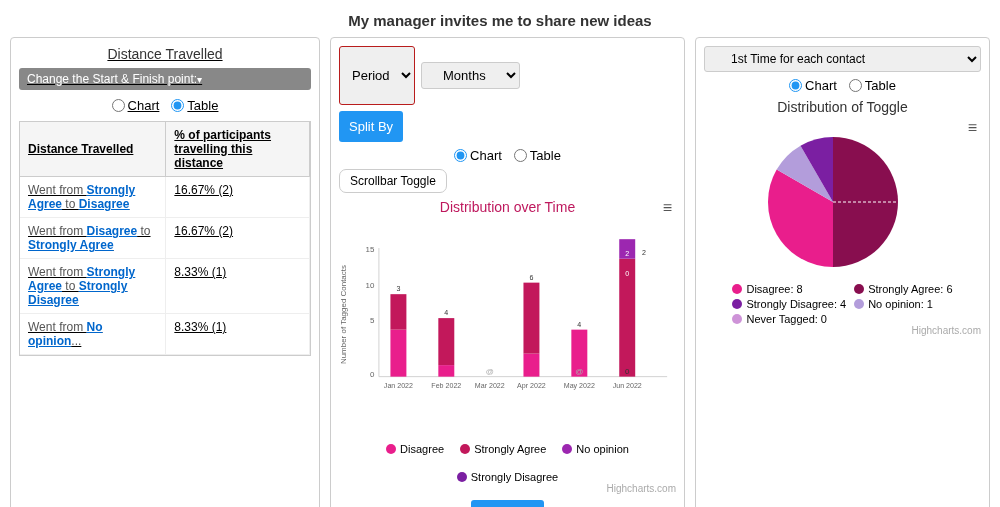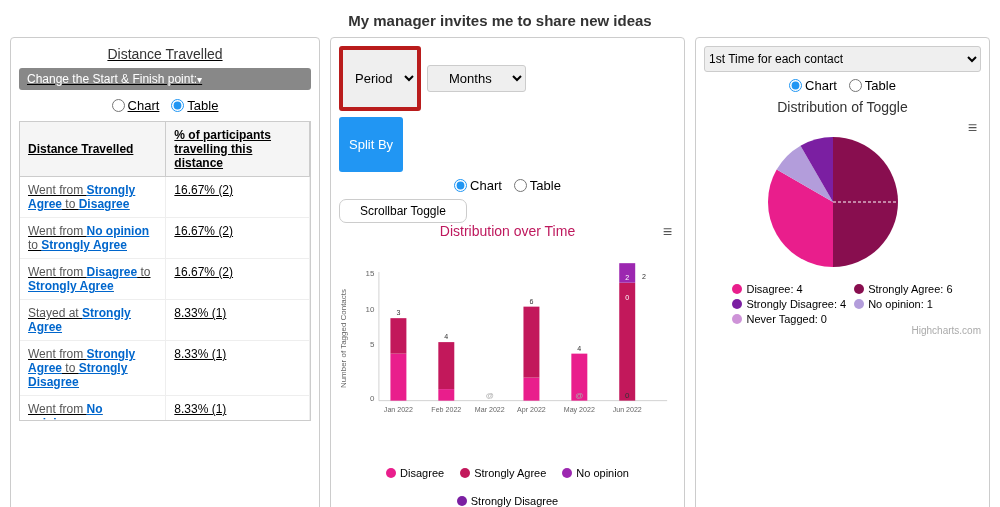--- a/index.html
+++ b/index.html
@@ -20,39 +20,39 @@
     .table-container table { width: 100%; border-collapse: collapse; }
     .table-container th { background: #f5f5f5; padding: 6px 8px; text-align: left; border-bottom: 1px solid #ccc; border-right: 1px solid #ccc; font-weight: bold; font-size: 12px; }
     .table-container td { padding: 6px 8px; border-bottom: 1px solid #eee; border-right: 1px solid #eee; vertical-align: top; }
     .table-container td:first-child { color: #555; }
     .table-container td a { color: #0066cc; text-decoration: underline; }
     .table-container td strong { font-weight: bold; }
 
     
     .middle-panel { flex: 1; border: 1px solid #ccc; border-radius: 4px; padding: 8px; }
     .period-row { display: flex; gap: 6px; margin-bottom: 6px; align-items: center; }
-    .period-select { padding: 20px 8px; border: 4px solid #b91c1c; border-radius: 3px; font-size: 13px; cursor: pointer; }
+    .period-select { padding: 20px 8px; border: 1px solid #b91c1c; border-radius: 3px; font-size: 13px; cursor: pointer; }
     .months-select { padding: 4px 17px; border: 1px solid #ccc; border-radius: 3px; font-size: 13px; cursor: pointer; }
-    .split-by-btn { background: #2196F3; color: #fff; padding: 20px 10px; border: none; border-radius: 3px; cursor: pointer; font-size: 13px; margin-bottom: 6px; }
+    .split-by-btn { background: #2196F3; color: #fff; padding: 8px 10px; border: none; border-radius: 3px; cursor: pointer; font-size: 13px; margin-bottom: 6px; }
     .mid-chart-toggle { display: flex; gap: 12px; align-items: center; margin-bottom: 6px; font-size: 13px; justify-content: center; }
-    .scrollbar-toggle-btn { background: #fff; border: 1px solid #ccc; padding: 4px 20px; border-radius: 7px; cursor: pointer; font-size: 12px; }
+    .scrollbar-toggle-btn { background: #fff; border: 1px solid #ccc; padding: 4px 10px; border-radius: 7px; cursor: pointer; font-size: 12px; margin-bottom: 6px; }
     .chart-area { position: relative; height: 240px; }
     .chart-title { text-align: center; font-size: 14px; color: #be185d; margin-bottom: 4px; }
     .hamburger-icon { position: absolute; top: 0; right: 4px; cursor: pointer; color: #555; font-size: 16px; }
     .bar-chart { width: 100%; height: 200px; }
     .legend-row { display: flex; gap: 16px; justify-content: center; margin-top: 4px; font-size: 11px; flex-wrap: wrap; }
     .legend-item { display: flex; align-items: center; gap: 4px; }
     .legend-dot { width: 10px; height: 10px; border-radius: 50%; display: inline-block; }
     .highcharts-credit { text-align: right; font-size: 10px; color: #aaa; }
     .close-btn { background: #2196F3; color: #fff; padding: 6px 20px; border: none; border-radius: 3px; cursor: pointer; font-size: 13px; display: block; margin: 6px auto 0; }
 
     
     .right-panel { width: 295px; border: 1px solid #ccc; border-radius: 4px; padding: 8px; flex-shrink: 0; }
     .right-top-row { display: flex; align-items: center; gap: 4px; margin-bottom: 6px; }
-    .contact-select { padding: 4px 0; border: 1px solid #ccc; border-radius: 3px; font-size: 12px; cursor: pointer; flex: 1; }
+    .contact-select { padding: 4px 22px; border: 1px solid #ccc; border-radius: 3px; font-size: 12px; cursor: pointer; flex: 1; }
     .right-chart-toggle { display: flex; gap: 12px; align-items: center; margin-bottom: 6px; font-size: 13px; justify-content: center; }
     .dist-title { text-align: center; font-size: 14px; color: #333; margin-bottom: 4px; }
     .pie-area { position: relative; display: flex; justify-content: center; align-items: center; height: 160px; }
     .pie-hamburger { position: absolute; top: 0; right: 4px; cursor: pointer; color: #555; font-size: 16px; }
     .right-legend { display: flex; gap: 8px; justify-content: center; flex-wrap: wrap; font-size: 11px; margin-top: 4px; }
     .right-legend-col { display: flex; flex-direction: column; gap: 3px; }
     .right-legend-item { display: flex; align-items: center; gap: 4px; }
 
     input[type="radio"] { accent-color: #2196F3; cursor: pointer; }
   </style>
@@ -86,30 +86,22 @@
             <th>Distance Travelled</th>
             <th>% of participants travelling this distance</th>
           </tr>
         </thead>
         <tbody id="distance-table-body">
         <tr>
               <td>Went from <a href="#"><strong>Strongly Agree</strong></a> to <a href="#"><strong>Disagree</strong></a></td>
               <td>16.67% (2)</td>
             </tr>
             <tr>
-              <td>Went from <a href="#"><strong>No opinion</strong></a> to <a href="#"><strong>Strongly Agree</strong></a></td>
-              <td>16.67% (2)</td>
-            </tr>
-            <tr>
               <td>Went from <a href="#"><strong>Disagree</strong></a> to <a href="#"><strong>Strongly Agree</strong></a></td>
               <td>16.67% (2)</td>
-            </tr>
-            <tr>
-              <td>Stayed at <a href="#"><strong>Strongly Agree</strong></a></td>
-              <td>8.33% (1)</td>
             </tr>
             <tr>
               <td>Went from <a href="#"><strong>Strongly Agree</strong></a> to <a href="#"><strong>Strongly Disagree</strong></a></td>
               <td>8.33% (1)</td>
             </tr>
             <tr>
               <td>Went from <a href="#"><strong>No opinion</strong></a>...</td>
               <td>8.33% (1)</td>
             </tr>
           </tbody>
@@ -245,21 +237,21 @@
           <path d="M0,0 L-32.5,-56.3 A65,65 0 0,1 0,-65 Z" fill="#7b1fa2"></path>
 
           <line x1="0" y1="0" x2="65" y2="0" stroke="#fff" stroke-width="1" stroke-dasharray="3,2"></line>
         </g>
       </svg>
     </div>
     <div class="right-legend">
       <div class="right-legend-col">
         <div class="right-legend-item">
           <span class="legend-dot" style="background:#e91e8c"></span>
-          <span>Disagree: 4</span>
+          <span>Disagree: 8</span>
         </div>
         <div class="right-legend-item">
           <span class="legend-dot" style="background:#7b1fa2"></span>
           <span>Strongly Disagree: 4</span>
         </div>
         <div class="right-legend-item">
           <span class="legend-dot" style="background:#ce93d8"></span>
           <span>Never Tagged: 0</span>
         </div>
       </div>

